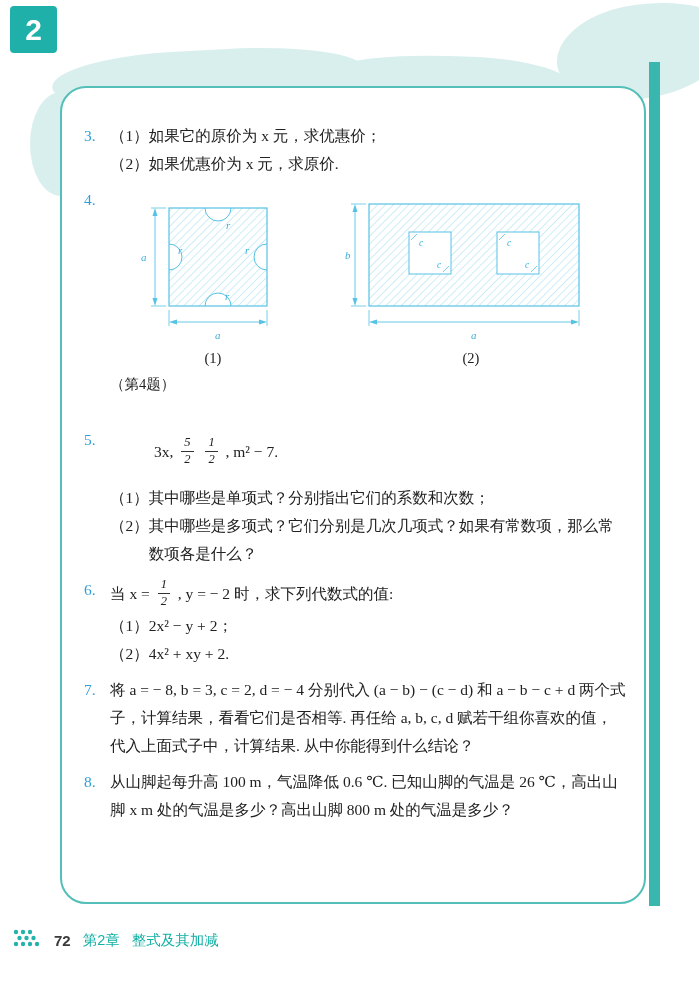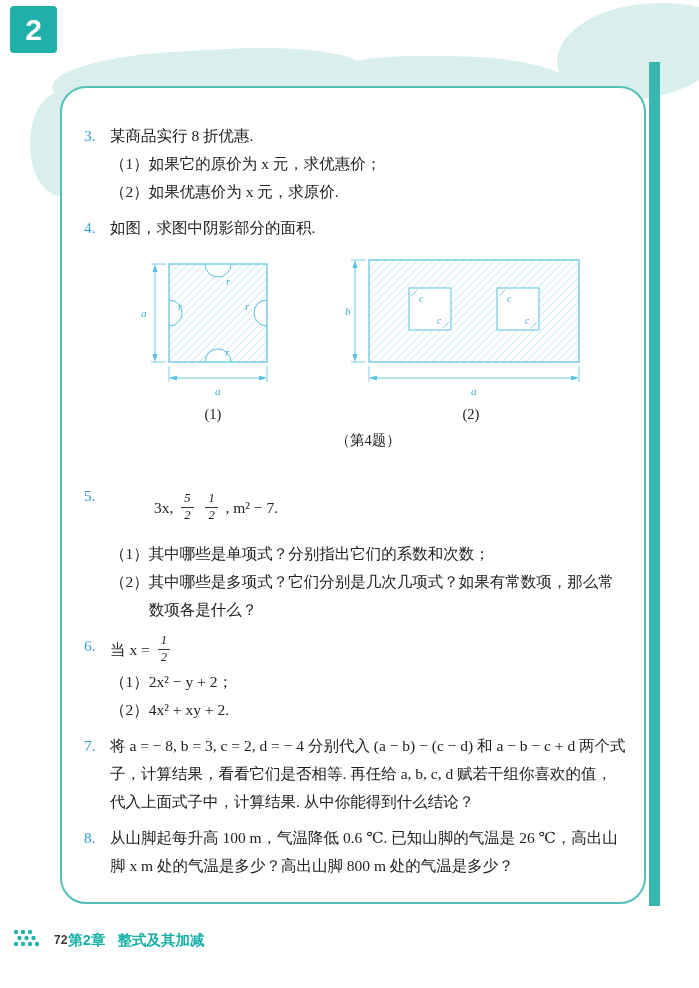--- a/index.html
+++ b/index.html
@@ -41,59 +41,57 @@
     display:inline-flex;flex-direction:column;align-items:center;vertical-align:middle;
     font-size:12.5px;line-height:1.25;margin:0 4px;transform:translateY(-2px);font-style:italic
   }
   .frac .fn{border-bottom:1px solid #333;padding:0 3px}
   .frac .fd{padding:0 3px}
   .expr{margin:6px 0 12px 44px;font-size:15.5px;line-height:40px}
   
   .figs{display:flex;justify-content:center;align-items:flex-end;gap:58px;margin:12px 0 0}
   .figwrap{text-align:center}
   .figcap{font-size:14.5px;margin-top:2px}
-  .groupcap{text-align:center;font-size:14.5px;margin:8px 0 24px}
+  .groupcap{text-align:left;font-size:14.5px;margin:8px 0 24px}
   .flabel{fill:#3cb0da;font-size:11px;font-style:italic;font-family:"Liberation Serif",serif}
   .clabel{fill:#3cb0da;font-size:9.5px;font-style:italic;font-family:"Liberation Serif",serif}
   
   .footer{position:absolute;left:10px;top:928px;display:flex;align-items:center;z-index:2;font-family:"Liberation Sans",sans-serif}
-  .pageno{font-size:12px;color:#3a3a3a;font-weight:bold;margin:0 1px 0 10px}
-  .chap{color:#14b0a6;font-size:14.5px;font-weight:bold;margin-right:12px}
+  .pageno{font-size:15px;color:#3a3a3a;font-weight:bold;margin:0 12px 0 10px}
+  .chap{color:#14b0a6;font-size:14.5px;font-weight:normal;margin-right:12px}
 </style>
 </head>
 <body>
 
 <div class="blob b1"></div>
 <div class="blob b2"></div>
 <div class="blob b3"></div>
 <div class="blob b4"></div>
 <div class="side-bar"></div>
 <div class="chapter-badge">2</div>
 
 <div class="card">
 
   <div class="problem">
     <span class="pnum">3.</span>
     <div class="pbody">
-      <div class="line">某商品实行 8 折优惠.</div>
       <div class="line sub">
         <span class="marker">（1）</span>
         <span class="subtext">如果它的原价为 x 元，求优惠价；</span>
       </div>
       <div class="line sub">
         <span class="marker">（2）</span>
         <span class="subtext">如果优惠价为 x 元，求原价.</span>
       </div>
     </div>
   </div>
 
   <div class="problem">
     <span class="pnum">4.</span>
     <div class="pbody">
-      <div class="line">如图，求图中阴影部分的面积.</div>
 
       <div class="figs">
 
         <div class="figwrap">
           <svg width="148" height="142" viewBox="0 0 148 142">
             <defs>
               <pattern id="hatch" width="5.5" height="5.5" patternUnits="userSpaceOnUse" patternTransform="rotate(45)">
                 <line x1="0" y1="0" x2="0" y2="5.5" stroke="#a5def1" stroke-width="1.1"></line>
               </pattern>
               <clipPath id="sq1">
@@ -193,20 +191,21 @@
 
   <div class="problem">
     <span class="pnum">6.</span>
     <div class="pbody">
       <div class="line" style="line-height:36px">
         <span>当 x =</span>
         <span class="frac">
           <span class="fn">1</span>
           <span class="fd">2</span>
         </span>
+        <span>, y = − 2 时，求下列代数式的值:</span>
       </div>
       <div class="line sub">
         <span class="marker">（1）</span>
         <span class="subtext">2x² − y + 2；</span>
       </div>
       <div class="line sub">
         <span class="marker">（2）</span>
         <span class="subtext">4x² + xy + 2.</span>
       </div>
     </div>

